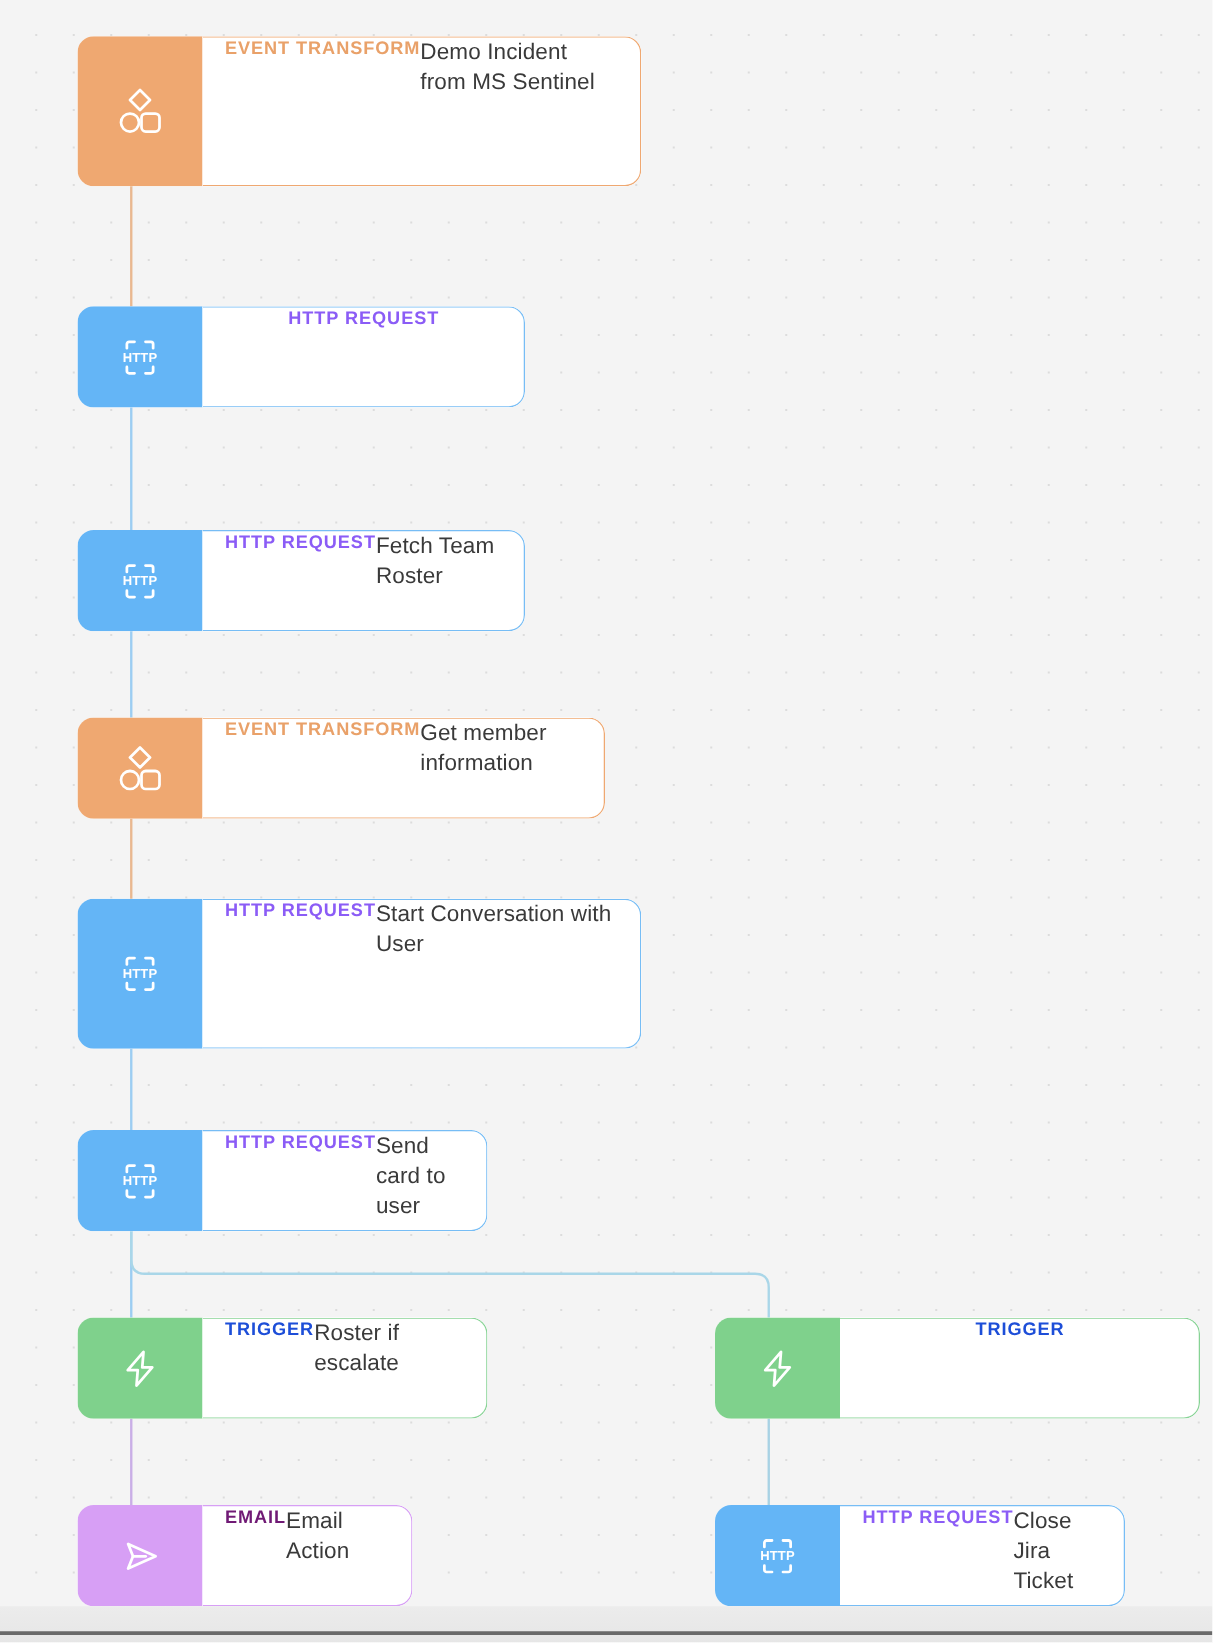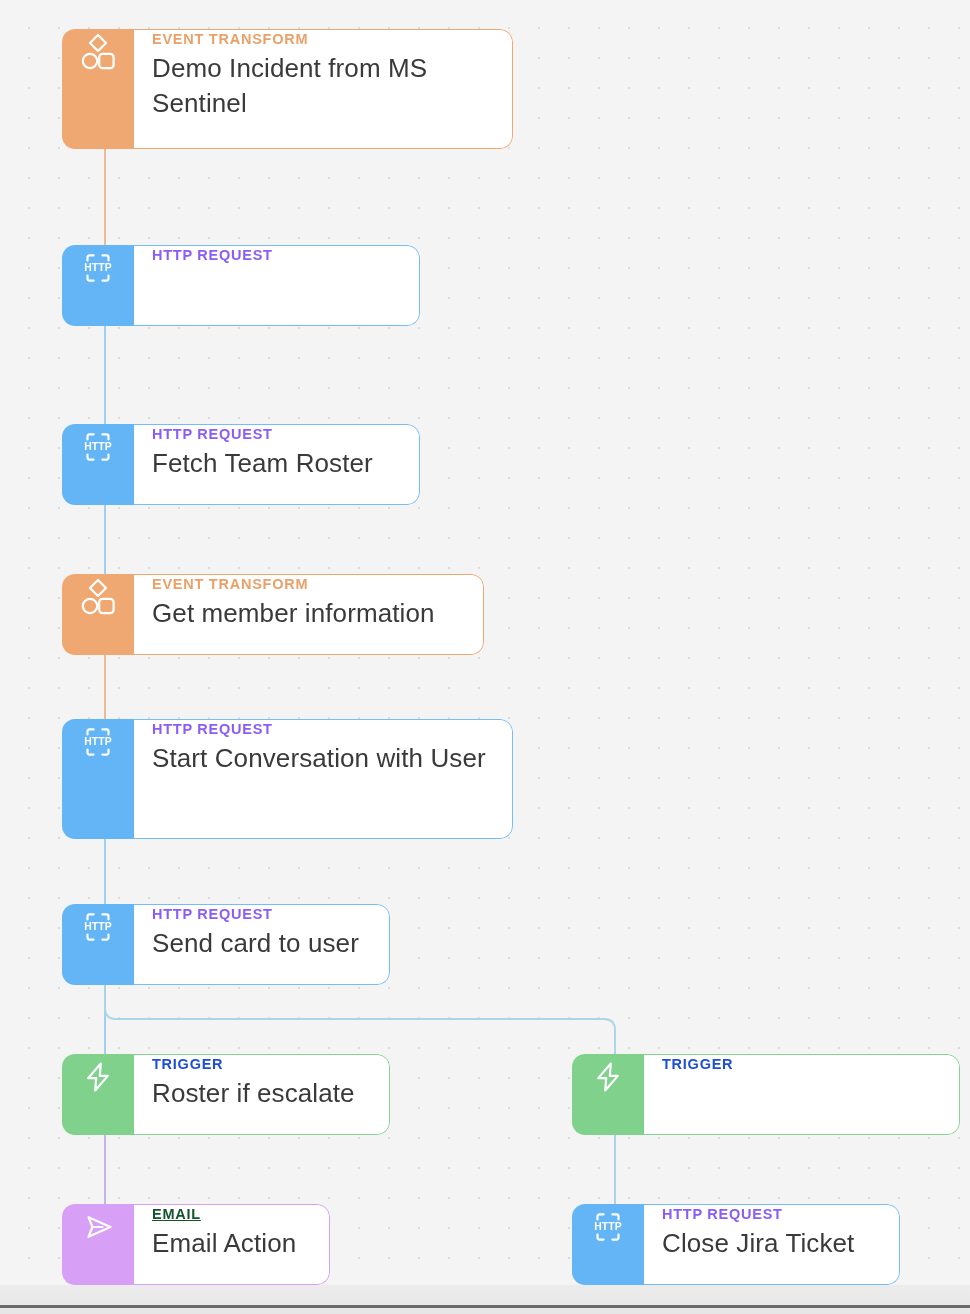--- a/index.html
+++ b/index.html
@@ -65,73 +65,74 @@
     align-items: stretch;
     border-radius: 13px;
     background: #ffffff;
     box-sizing: border-box;
     z-index: 5;
     overflow: hidden;
   }
 
   .node-icon {
     flex: 0 0 auto;
-    width: 72px;
+    width: 100px;
     display: flex;
-    align-items: flex-start;
+    align-items: center;
     justify-content: center;
   }
   .node-icon svg { display: block; }
 
   .node-body {
     flex: 1 1 auto;
     display: flex;
-    flex-direction: column;
+    flex-direction: row;
+    justify-content: center;
     padding: 0 17px 0 18px;
     background: #ffffff;
     border-top: 1.6px solid transparent;
     border-right: 1.6px solid transparent;
     border-bottom: 1.6px solid transparent;
     border-top-right-radius: 13px;
     border-bottom-right-radius: 13px;
   }
 
   .node-kind {
     font-size: 14.5px;
     font-weight: bold;
     letter-spacing: 0.75px;
     line-height: 1.25;
     margin-bottom: 3px;
     text-transform: uppercase;
     white-space: nowrap;
   }
 
   .node-title {
-    font-size: 26px;
+    font-size: 18px;
     color: #3a3a3a;
     line-height: 1.33;
     letter-spacing: 0.1px;
   }
 
   
   .t-event .node-icon  { background: #efa871; }
   .t-event .node-body  { border-color: #efa871; }
   .t-event .node-kind  { color: #e9a169; }
 
   .t-http .node-icon   { background: #64b5f6; }
   .t-http .node-body   { border-color: #77bdf5; }
   .t-http .node-kind   { color: #8b5cf6; }
 
   .t-trigger .node-icon { background: #7fd18c; }
   .t-trigger .node-body { border-color: #87d395; }
   .t-trigger .node-kind { color: #1d4ed8; }
 
   .t-email .node-icon  { background: #d79ff5; }
   .t-email .node-body  { border-color: #d79ff5; }
-  .t-email .node-kind  { color: #14532d; text-decoration: underline; }
+  .t-email .node-kind  { color: #701a75; }
 </style>
 </head>
 <body>
 
 <div id="canvas">
   <svg id="edges" viewBox="0 0 970 1314" xmlns="http://www.w3.org/2000/svg">
       <path d="M105,149 L105,245" fill="none" stroke="#e9b890" stroke-width="1.9" stroke-linecap="round"></path>
       <path d="M105,326 L105,424" fill="none" stroke="#9ccdf2" stroke-width="1.9" stroke-linecap="round"></path>
       <path d="M105,505 L105,574" fill="none" stroke="#9ccdf2" stroke-width="1.9" stroke-linecap="round"></path>
       <path d="M105,655 L105,719" fill="none" stroke="#e9b890" stroke-width="1.9" stroke-linecap="round"></path>

